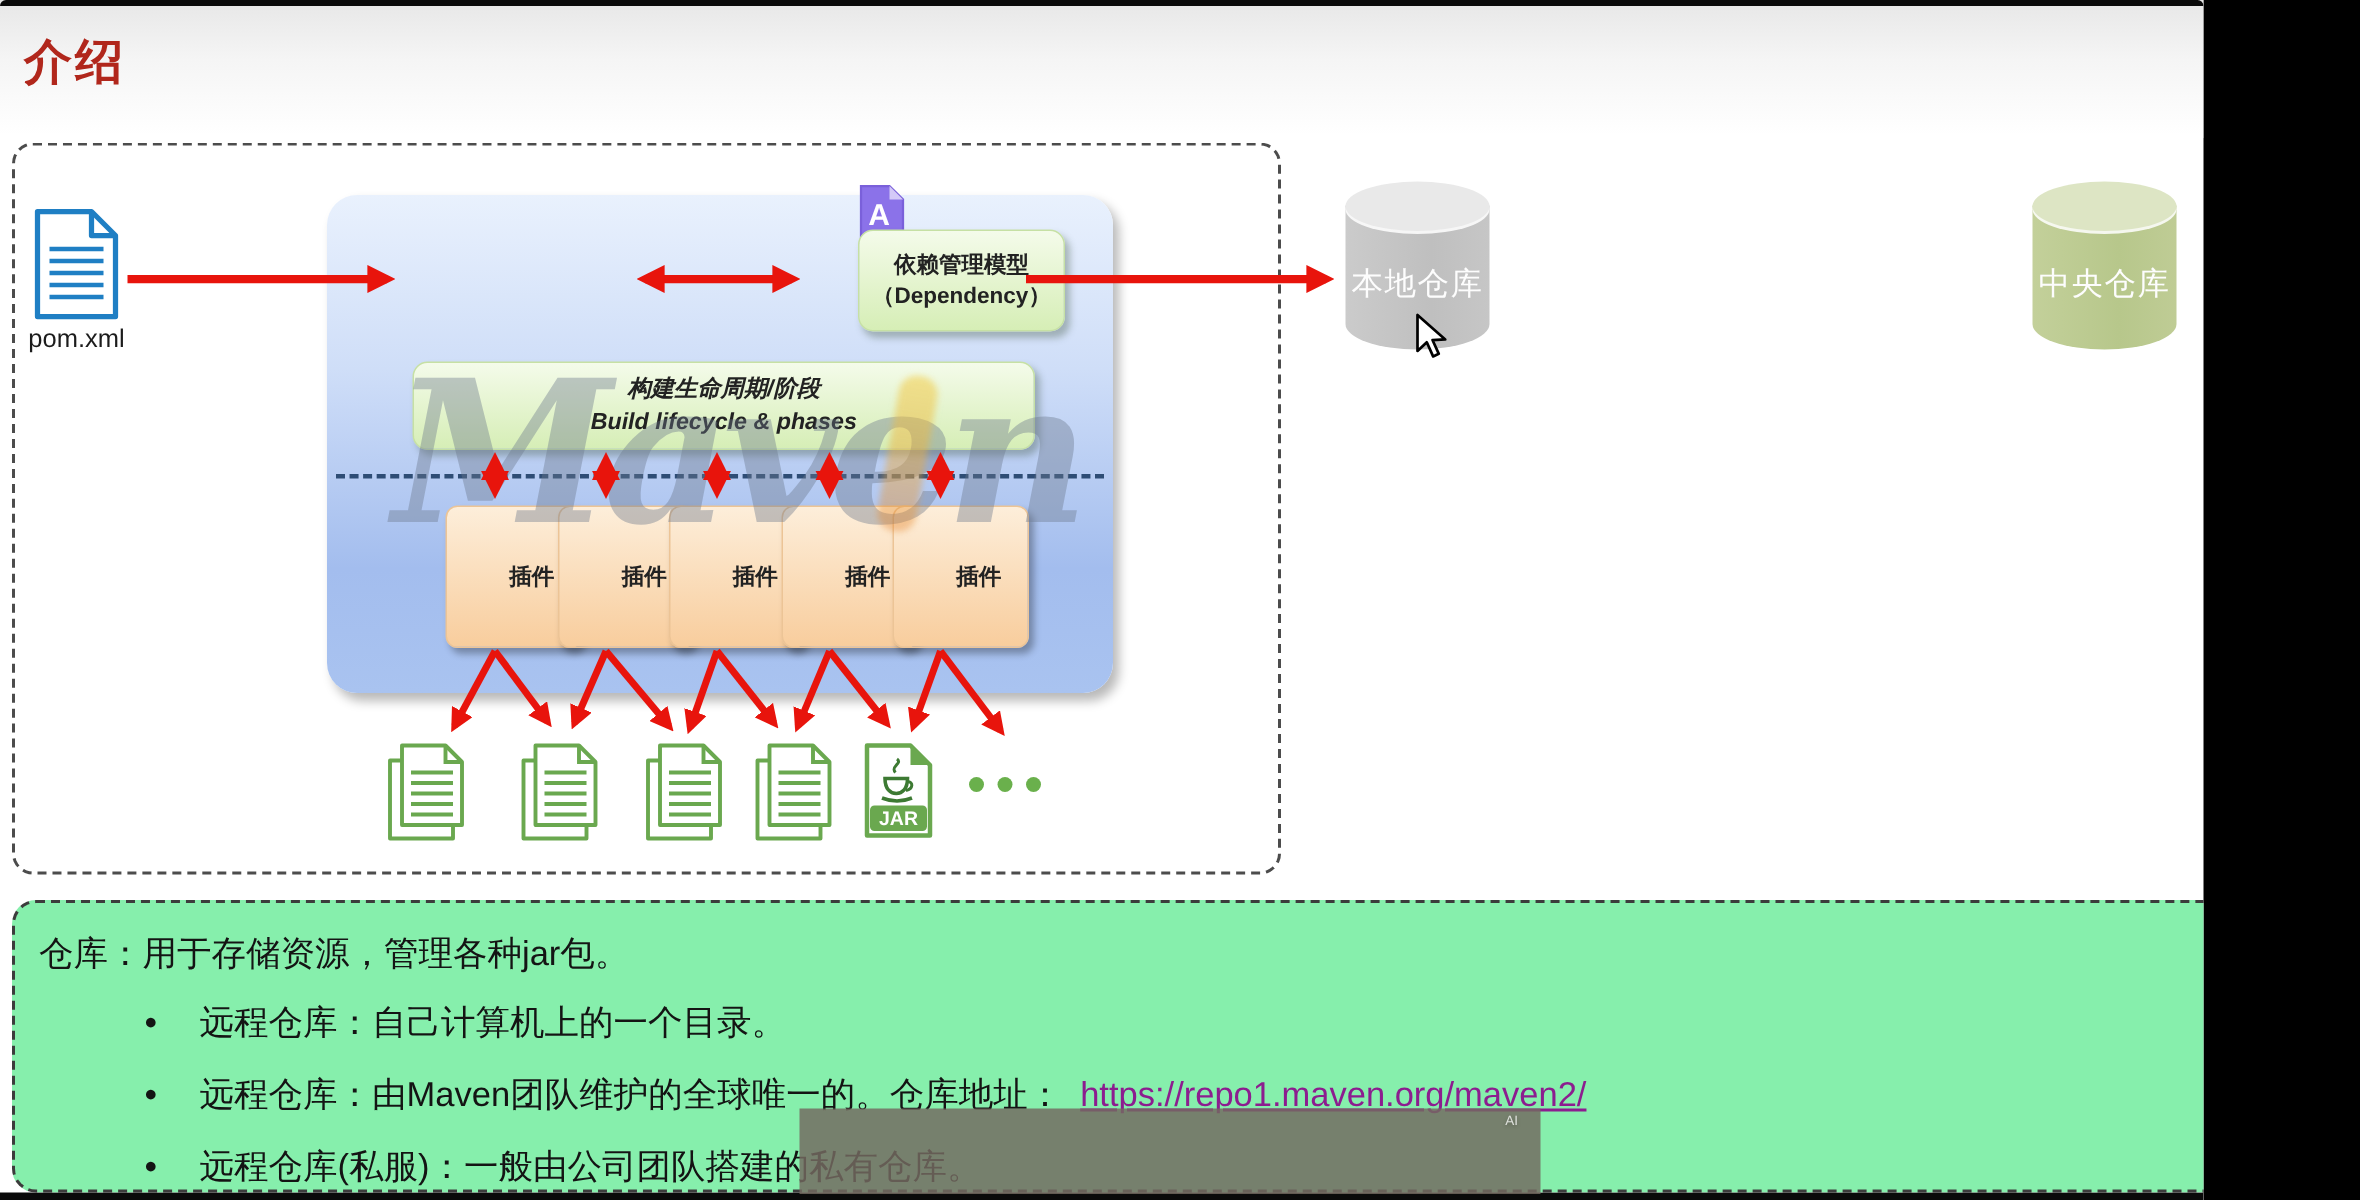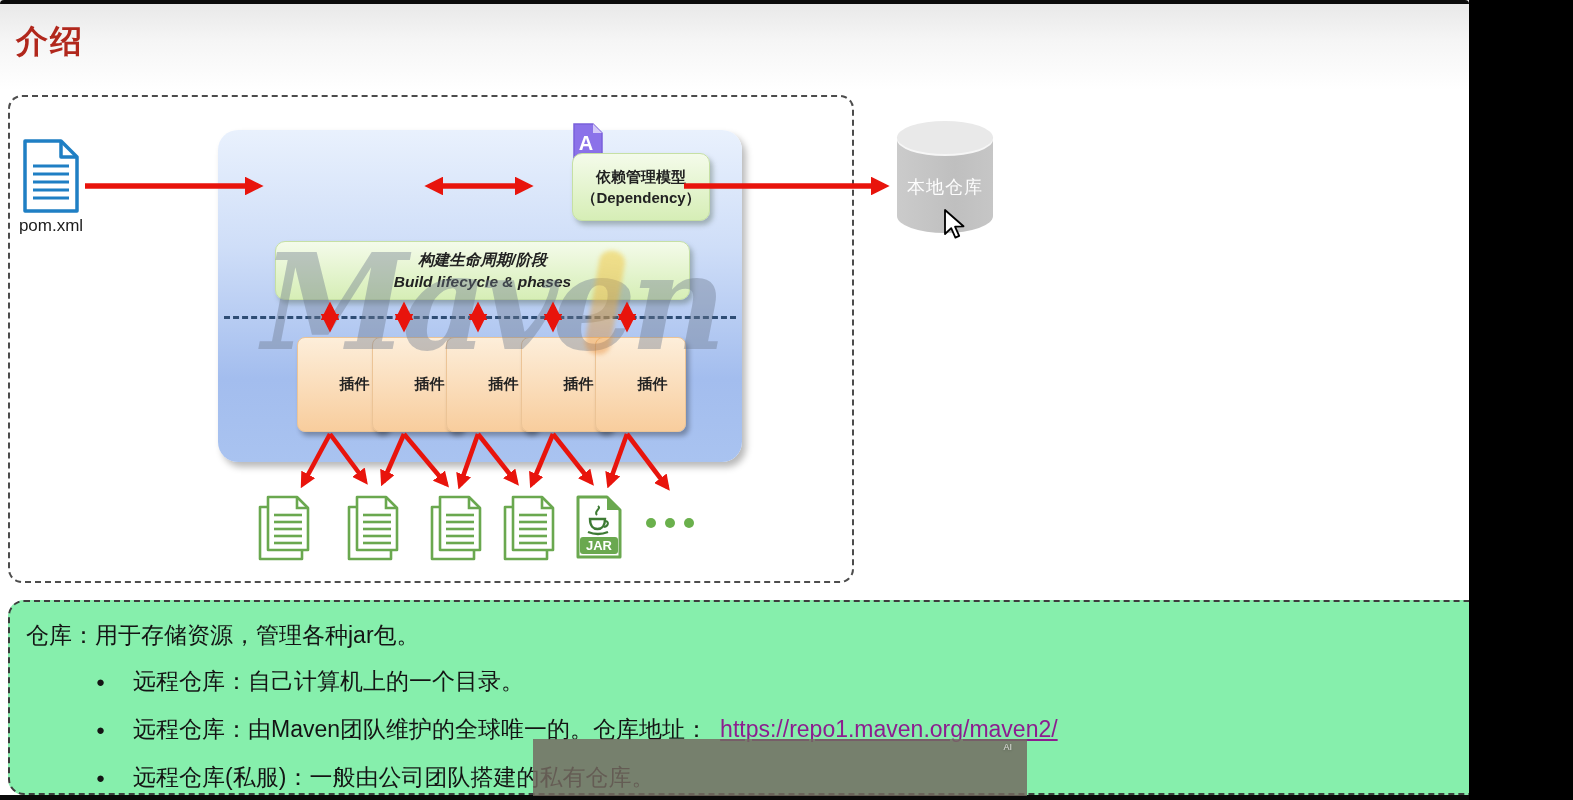--- a/index.html
+++ b/index.html
@@ -83,21 +83,21 @@
   .jar-icon { position:absolute; left:575px; top:494px; }
   .ellipsis-dots { position:absolute; left:646px; top:518px; display:flex; gap:9px; }
   .ellipsis-dots i { width:10px; height:10px; border-radius:50%; background:#6ab04c; }
 
   
   .cyl { position:absolute; width:96px; height:114px; }
   .cyl .body { position:absolute; top:16px; left:0; width:96px; height:96px;
     border-radius:0 0 48px 48px / 0 0 17px 17px; }
   .cyl .cap { position:absolute; top:0; left:0; width:96px; height:33px; border-radius:50%; }
   .cyl .label { position:absolute; top:54px; width:100%; text-align:center;
-    color:#fdfdfd; font-size:18px; font-weight:500; letter-spacing:1px; }
+    color:#fdfdfd; font-size:21px; font-weight:500; letter-spacing:1px; }
   .cyl-gray { left:897px; top:121px; }
   .cyl-gray .body { background:linear-gradient(90deg,#cbcbcb,#bfbfbf 60%,#c6c6c6); }
   .cyl-gray .cap  { background:#e9e9e9; box-shadow:0 2px 0 rgba(255,255,255,.85); }
   .cyl-green { left:1355px; top:121px; }
   .cyl-green .body { background:linear-gradient(90deg,#c3d09a,#b7c78b 60%,#bfcc95); }
   .cyl-green .cap  { background:#dde5c4; box-shadow:0 2px 0 rgba(255,255,255,.85); }
 
   .arrows { position:absolute; left:0; top:0; z-index:30; pointer-events:none; }
   .cursor { position:absolute; left:941px; top:208px; z-index:60; }
 
@@ -216,20 +216,25 @@
   <div class="ellipsis-dots">
       <i></i>
       <i></i>
       <i></i>
     </div>
 
   <div class="cyl cyl-gray">
     <div class="body"></div>
     <div class="cap"></div>
     <div class="label">本地仓库</div>
+  </div>
+  <div class="cyl cyl-green">
+    <div class="body"></div>
+    <div class="cap"></div>
+    <div class="label">中央仓库</div>
   </div>
 
   <svg class="arrows" width="1573" height="800" viewBox="0 0 1573 800">
     <defs>
       <marker id="ah" viewBox="0 0 10 10" refX="7" refY="5" markerWidth="3.4" markerHeight="3.4" orient="auto-start-reverse">
         <path d="M0 0 L10 5 L0 10 z" fill="#e8140c"></path>
       </marker>
     </defs>
     <g stroke="#e8140c" stroke-width="5.5" fill="none">
       <line x1="85" y1="186" x2="258" y2="186" marker-end="url(#ah)"></line>

